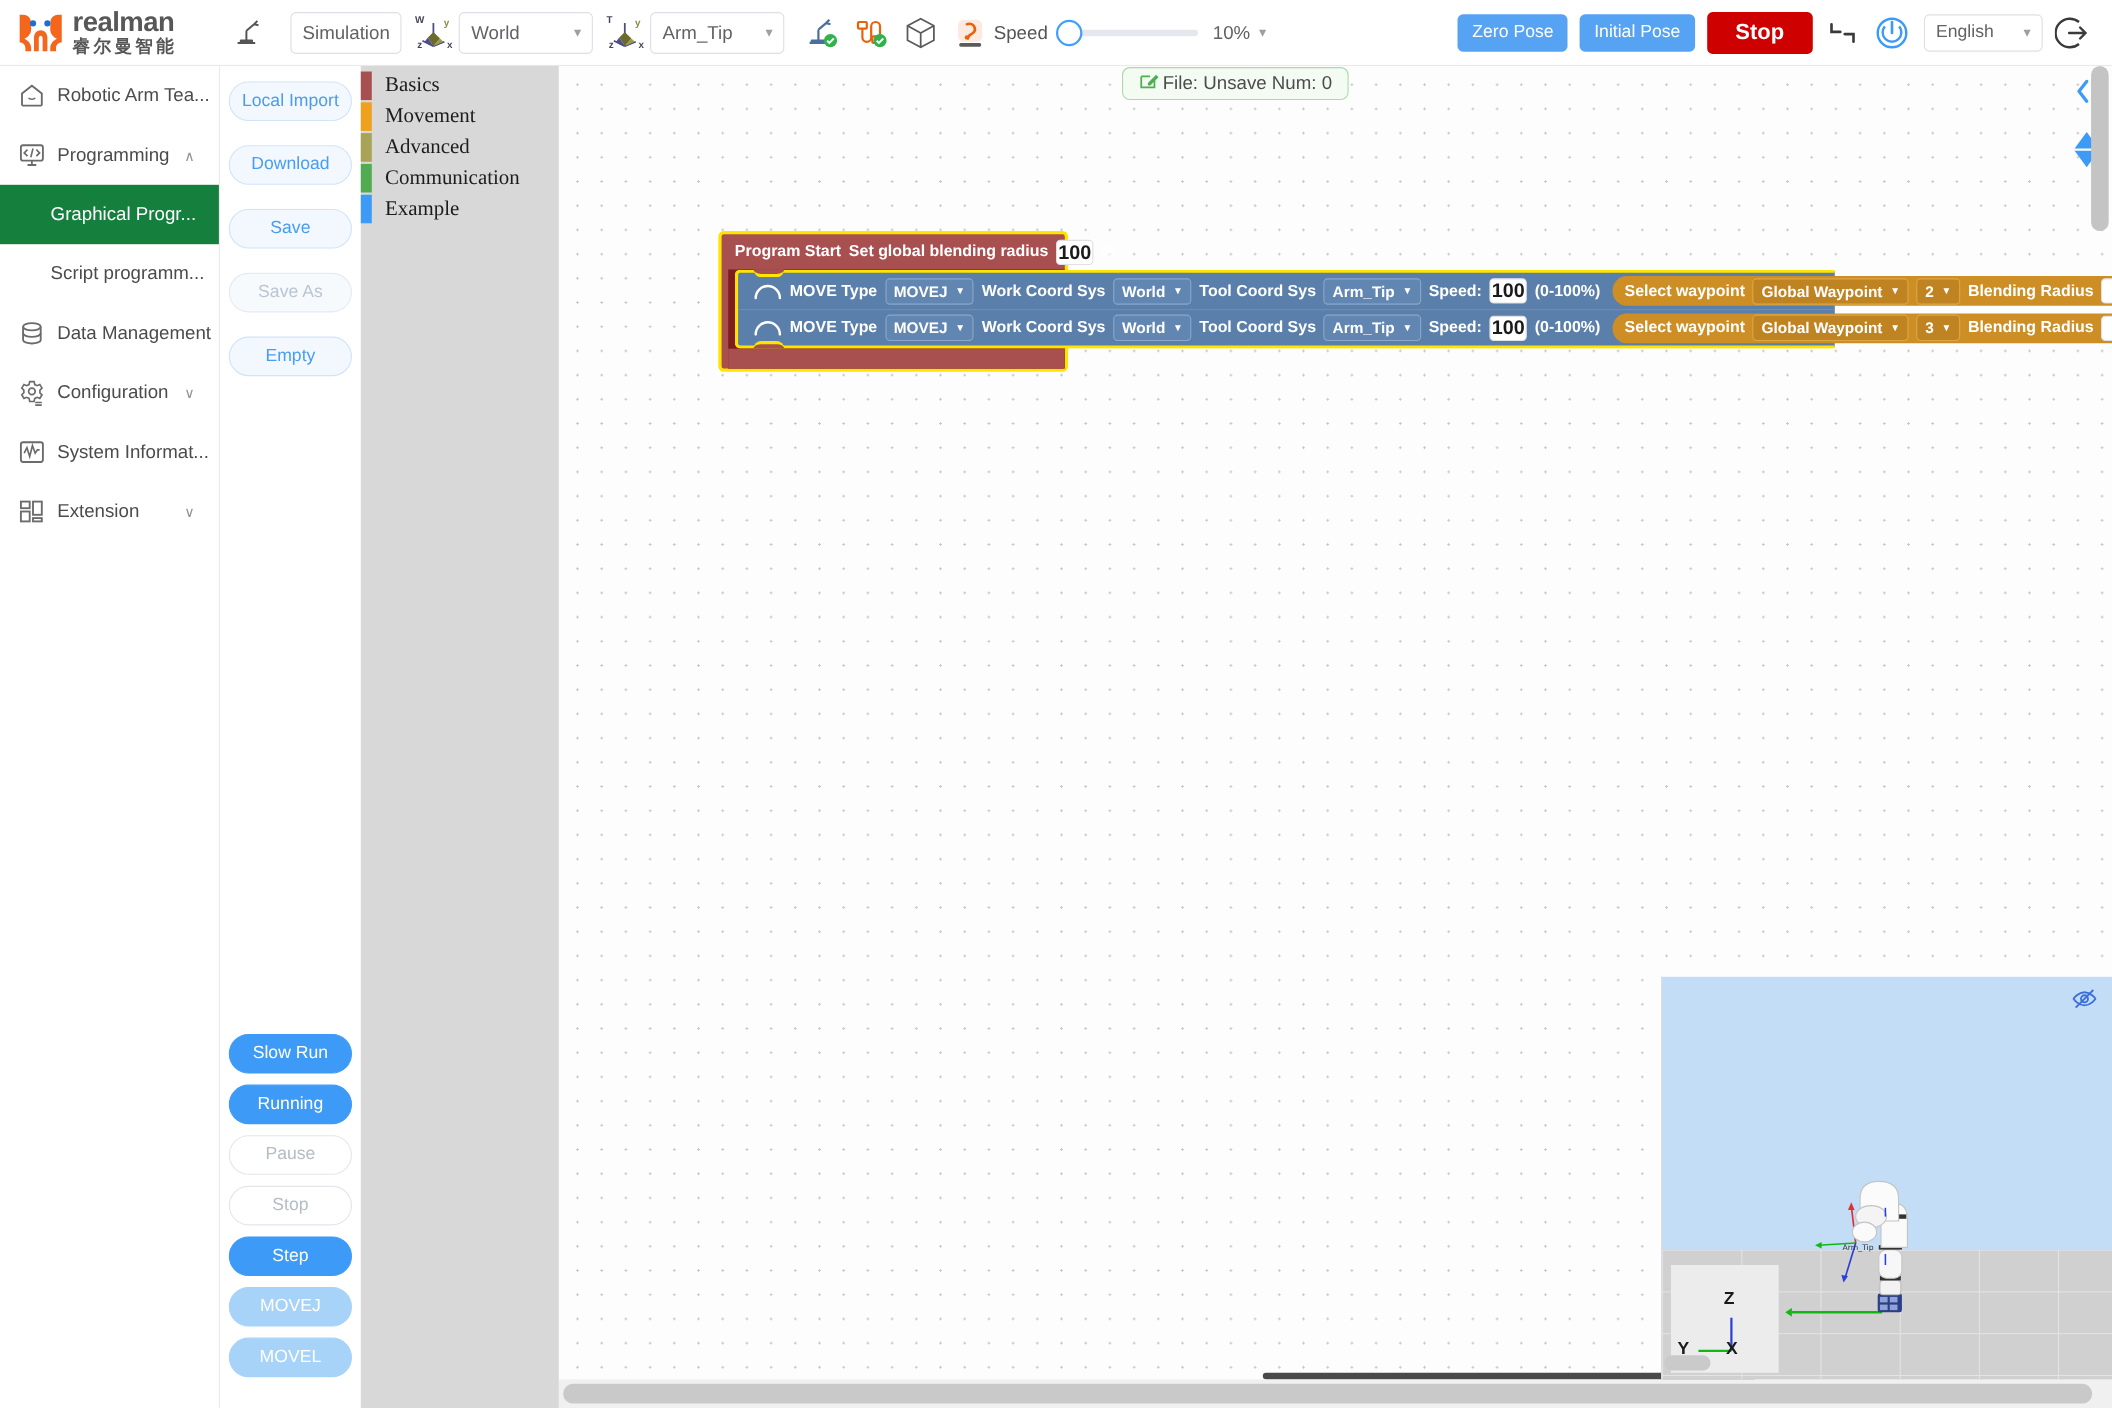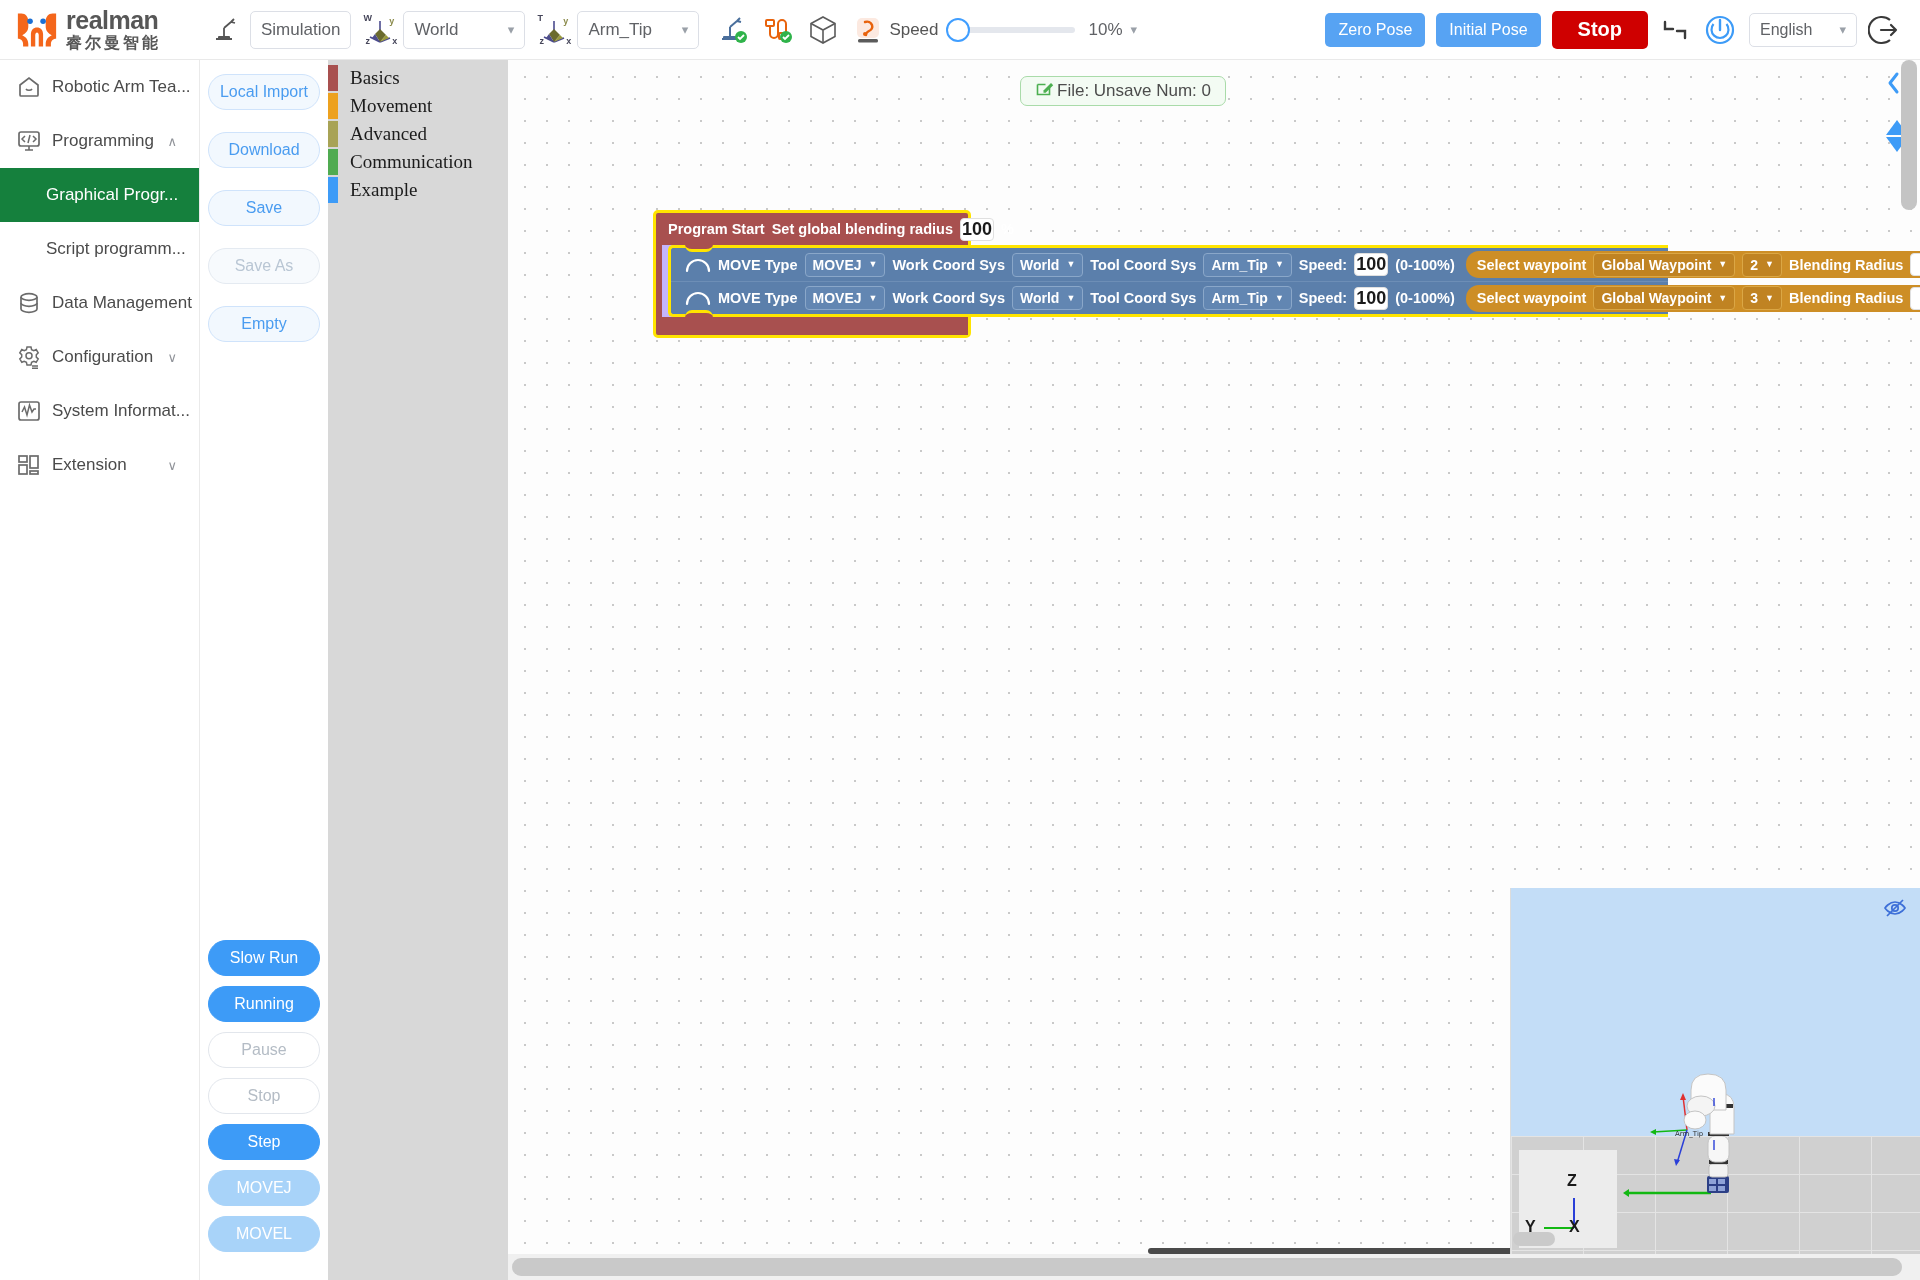--- a/index.html
+++ b/index.html
@@ -97,21 +97,21 @@
   .cat .clabel { font-size: 19px; color: #1c1c1c; font-family: "Liberation Serif", serif; }
 
   
   .canvas {
     position: absolute; left: 508px; top: 60px; width: 1412px; height: 1220px;
     background-color: #fdfdfd; z-index: 10; overflow: hidden;
     background-image: radial-gradient(#c9c9c9 1.1px, transparent 1.1px);
     background-size: 22px 22px; background-position: 6px 6px;
   }
   .filebadge {
-    position: absolute; left: 512px; top: 16px;
+    position: absolute; left: 512px; top: 1px;
     border: 1px solid #a9dba9; background: #f3fbf3; border-radius: 7px;
     height: 30px; display: flex; align-items: center; padding: 0 14px; gap: 3px;
     font-size: 17px; color: #4c4c4c;
   }
 
   
   .prog-root {
     position: absolute; left: 145px; top: 150px;
     background: #a8504f; border: 3px solid #ffe400; border-radius: 5px;
     padding: 0; width: 318px;
@@ -120,21 +120,21 @@
     display: flex; align-items: center; gap: 7px; height: 32px;
     padding-left: 12px; color: #ffffff; font-size: 14.5px; font-weight: bold;
     white-space: nowrap;
   }
   .num-input {
     background: #ffffff; border: 1px solid #e0e0e0; border-radius: 4px;
     min-width: 34px; height: 23px; display: inline-flex; align-items: center;
     justify-content: center; color: #1a1a1a; font-size: 18px; font-weight: bold;
   }
   .prog-body {
-    margin-left: 6px; background: #c4b5fd;
+    margin-left: 6px; background: #7f1d1d;
     border-left: 0; padding: 0 0 0 0; position: relative;
   }
   .stack {
     border: 3px solid #ffe400; border-right: none; border-radius: 5px 0 0 5px;
     background: #5b7fab; margin-left: 6px; width: 1000px; position: relative;
   }
   .notch {
     position: absolute; left: 14px; top: -3px; width: 28px; height: 7px;
     background: #a8504f; border-bottom: 3px solid #ffe400;
     border-radius: 0 0 8px 8px;
@@ -208,21 +208,21 @@
           <circle cx="16" cy="13" r="3.2" fill="#1a6fd4"></circle>
           <circle cx="31" cy="13" r="3.2" fill="#1a6fd4"></circle>
         </svg>
       </span>
       <span class="logo-text">
         <div class="logo-en">realman</div>
         <div class="logo-cn">睿尔曼智能</div>
       </span>
     </div>
 
-    <div class="tb-group" style="gap:10px;margin-left:10px;justify-content:flex-end;">
+    <div class="tb-group" style="gap:24px;margin-left:10px;justify-content:flex-end;">
       <span class="tb-icon">
         <svg width="30" height="30" viewBox="0 0 30 30">
           <path d="M6 24h16M14 24V13M14 13L21 7M21 7l3-3M21 7l4 1" stroke="#555" stroke-width="1.8" fill="none"></path>
           <rect x="8" y="21" width="12" height="3.5" rx="1" fill="#555"></rect>
         </svg>
       </span>
       <div class="field">
         <span>Simulation</span>
       </div>
     </div>

